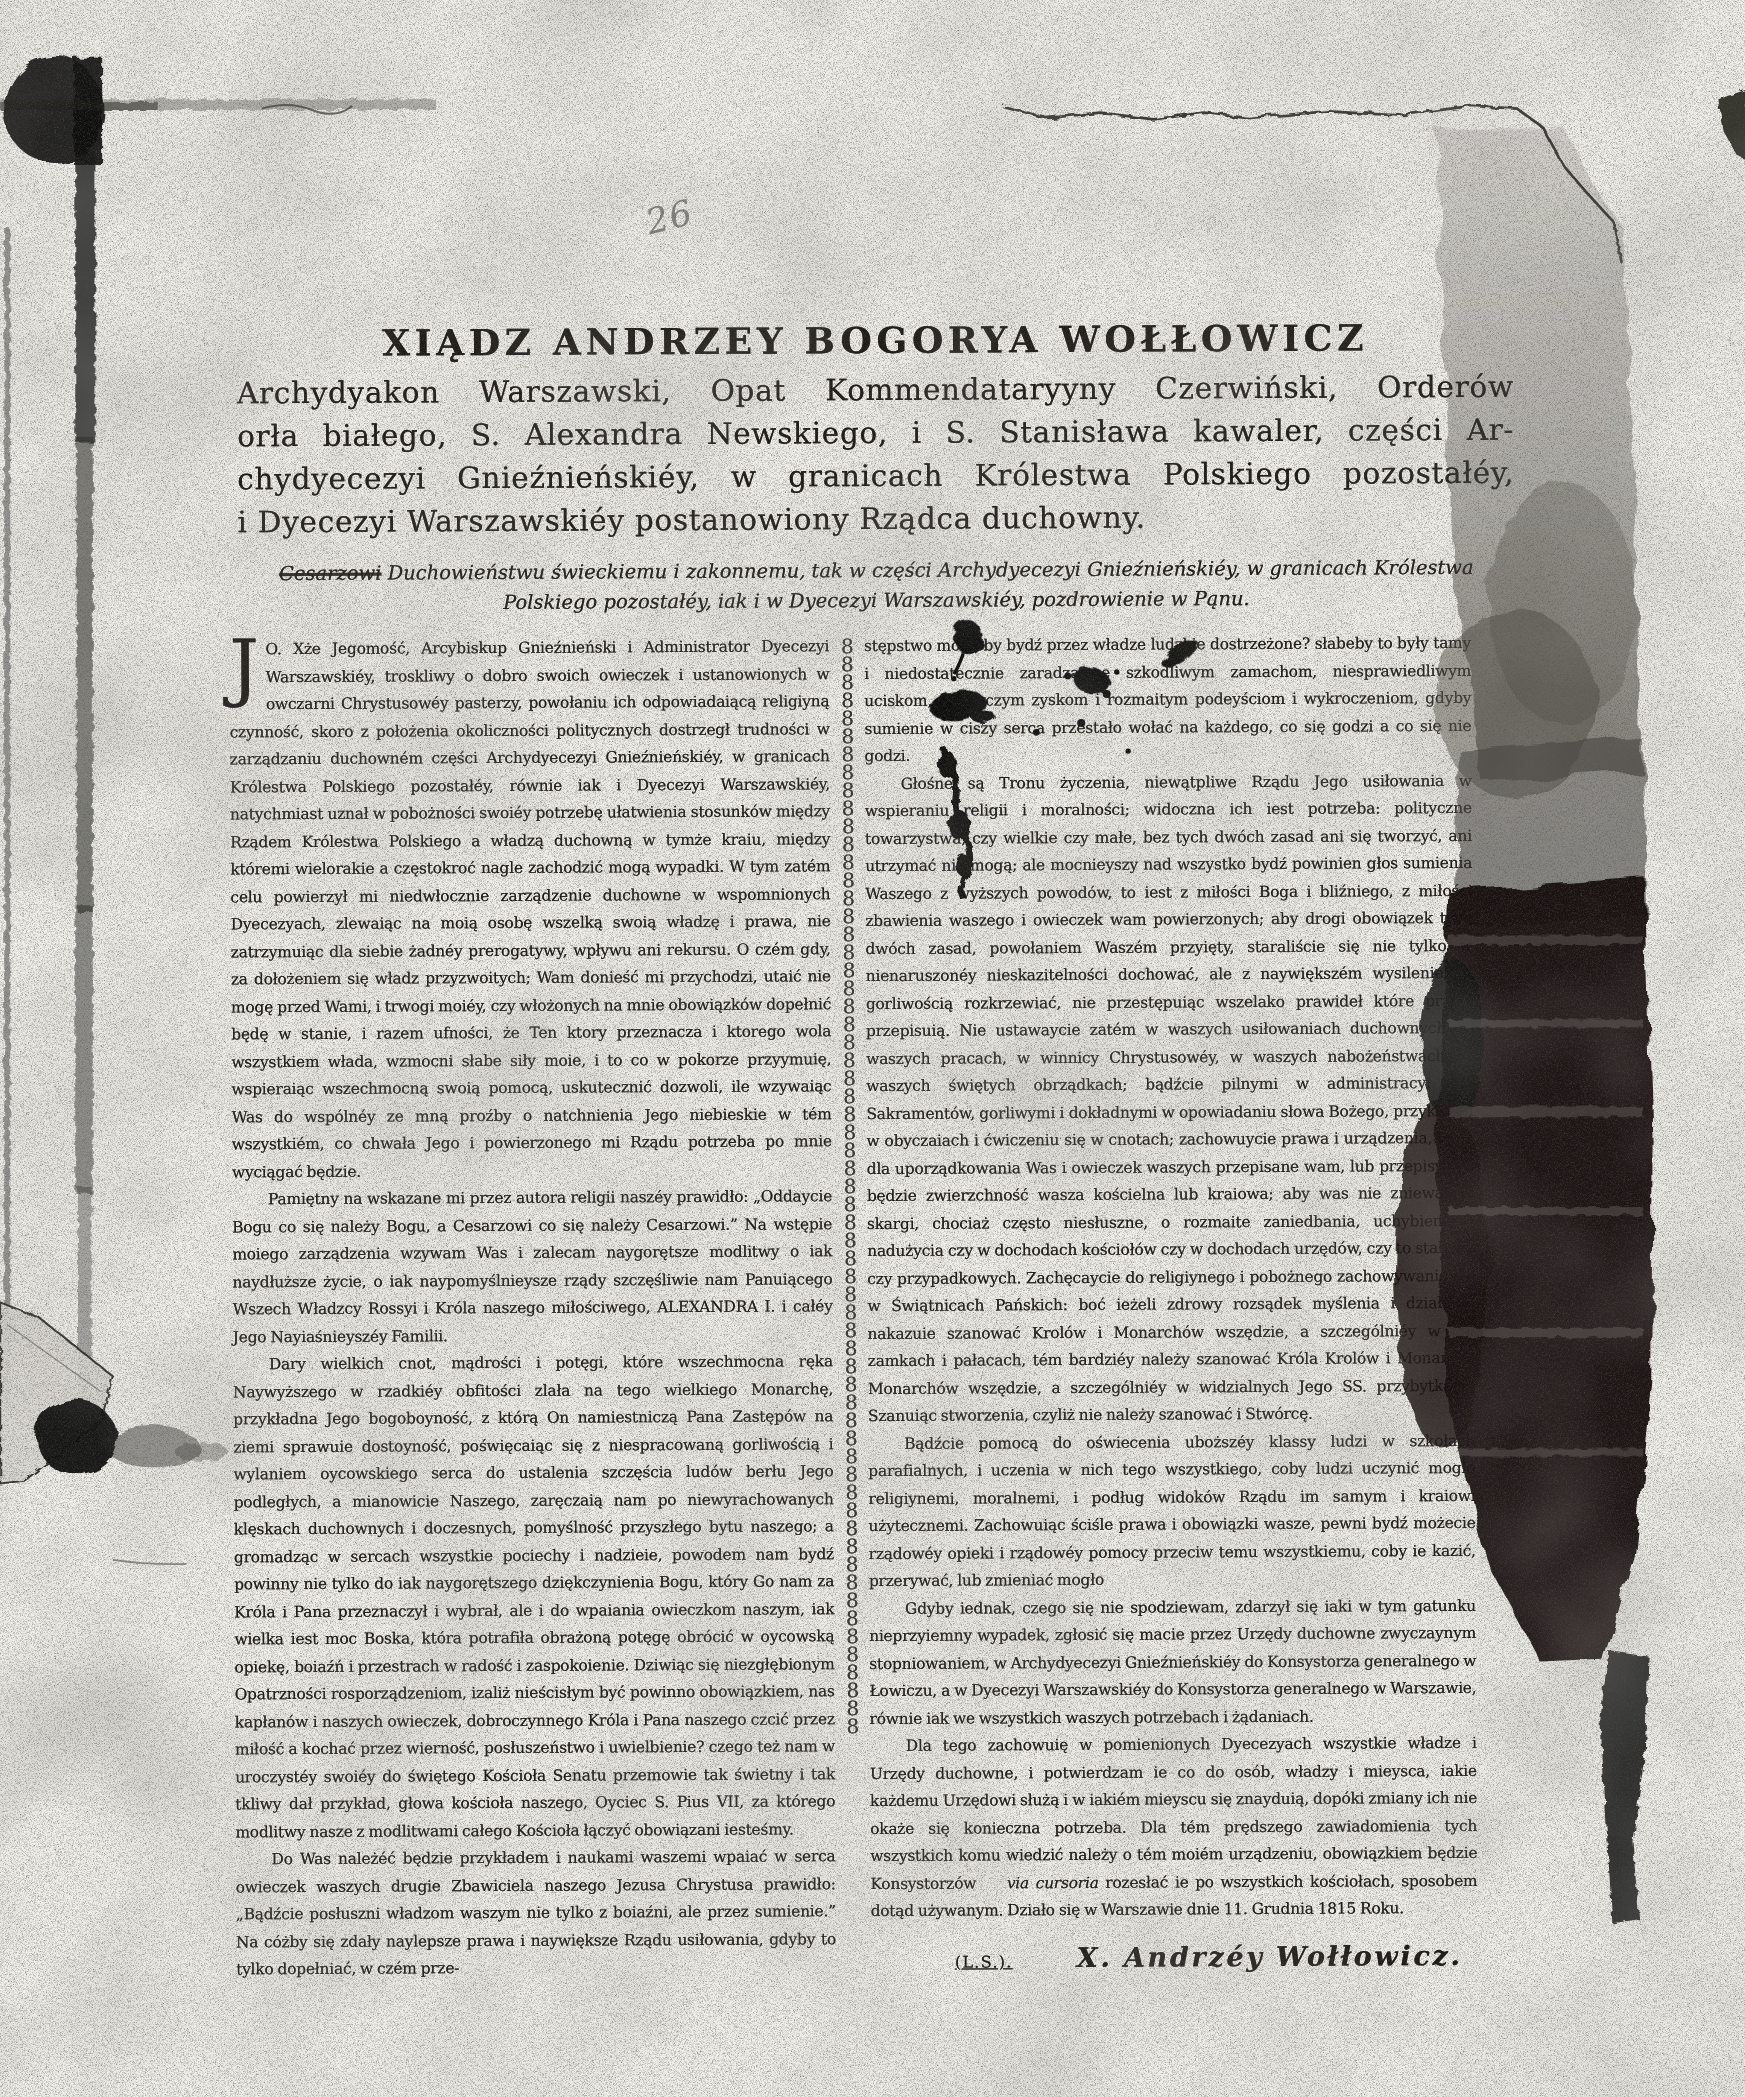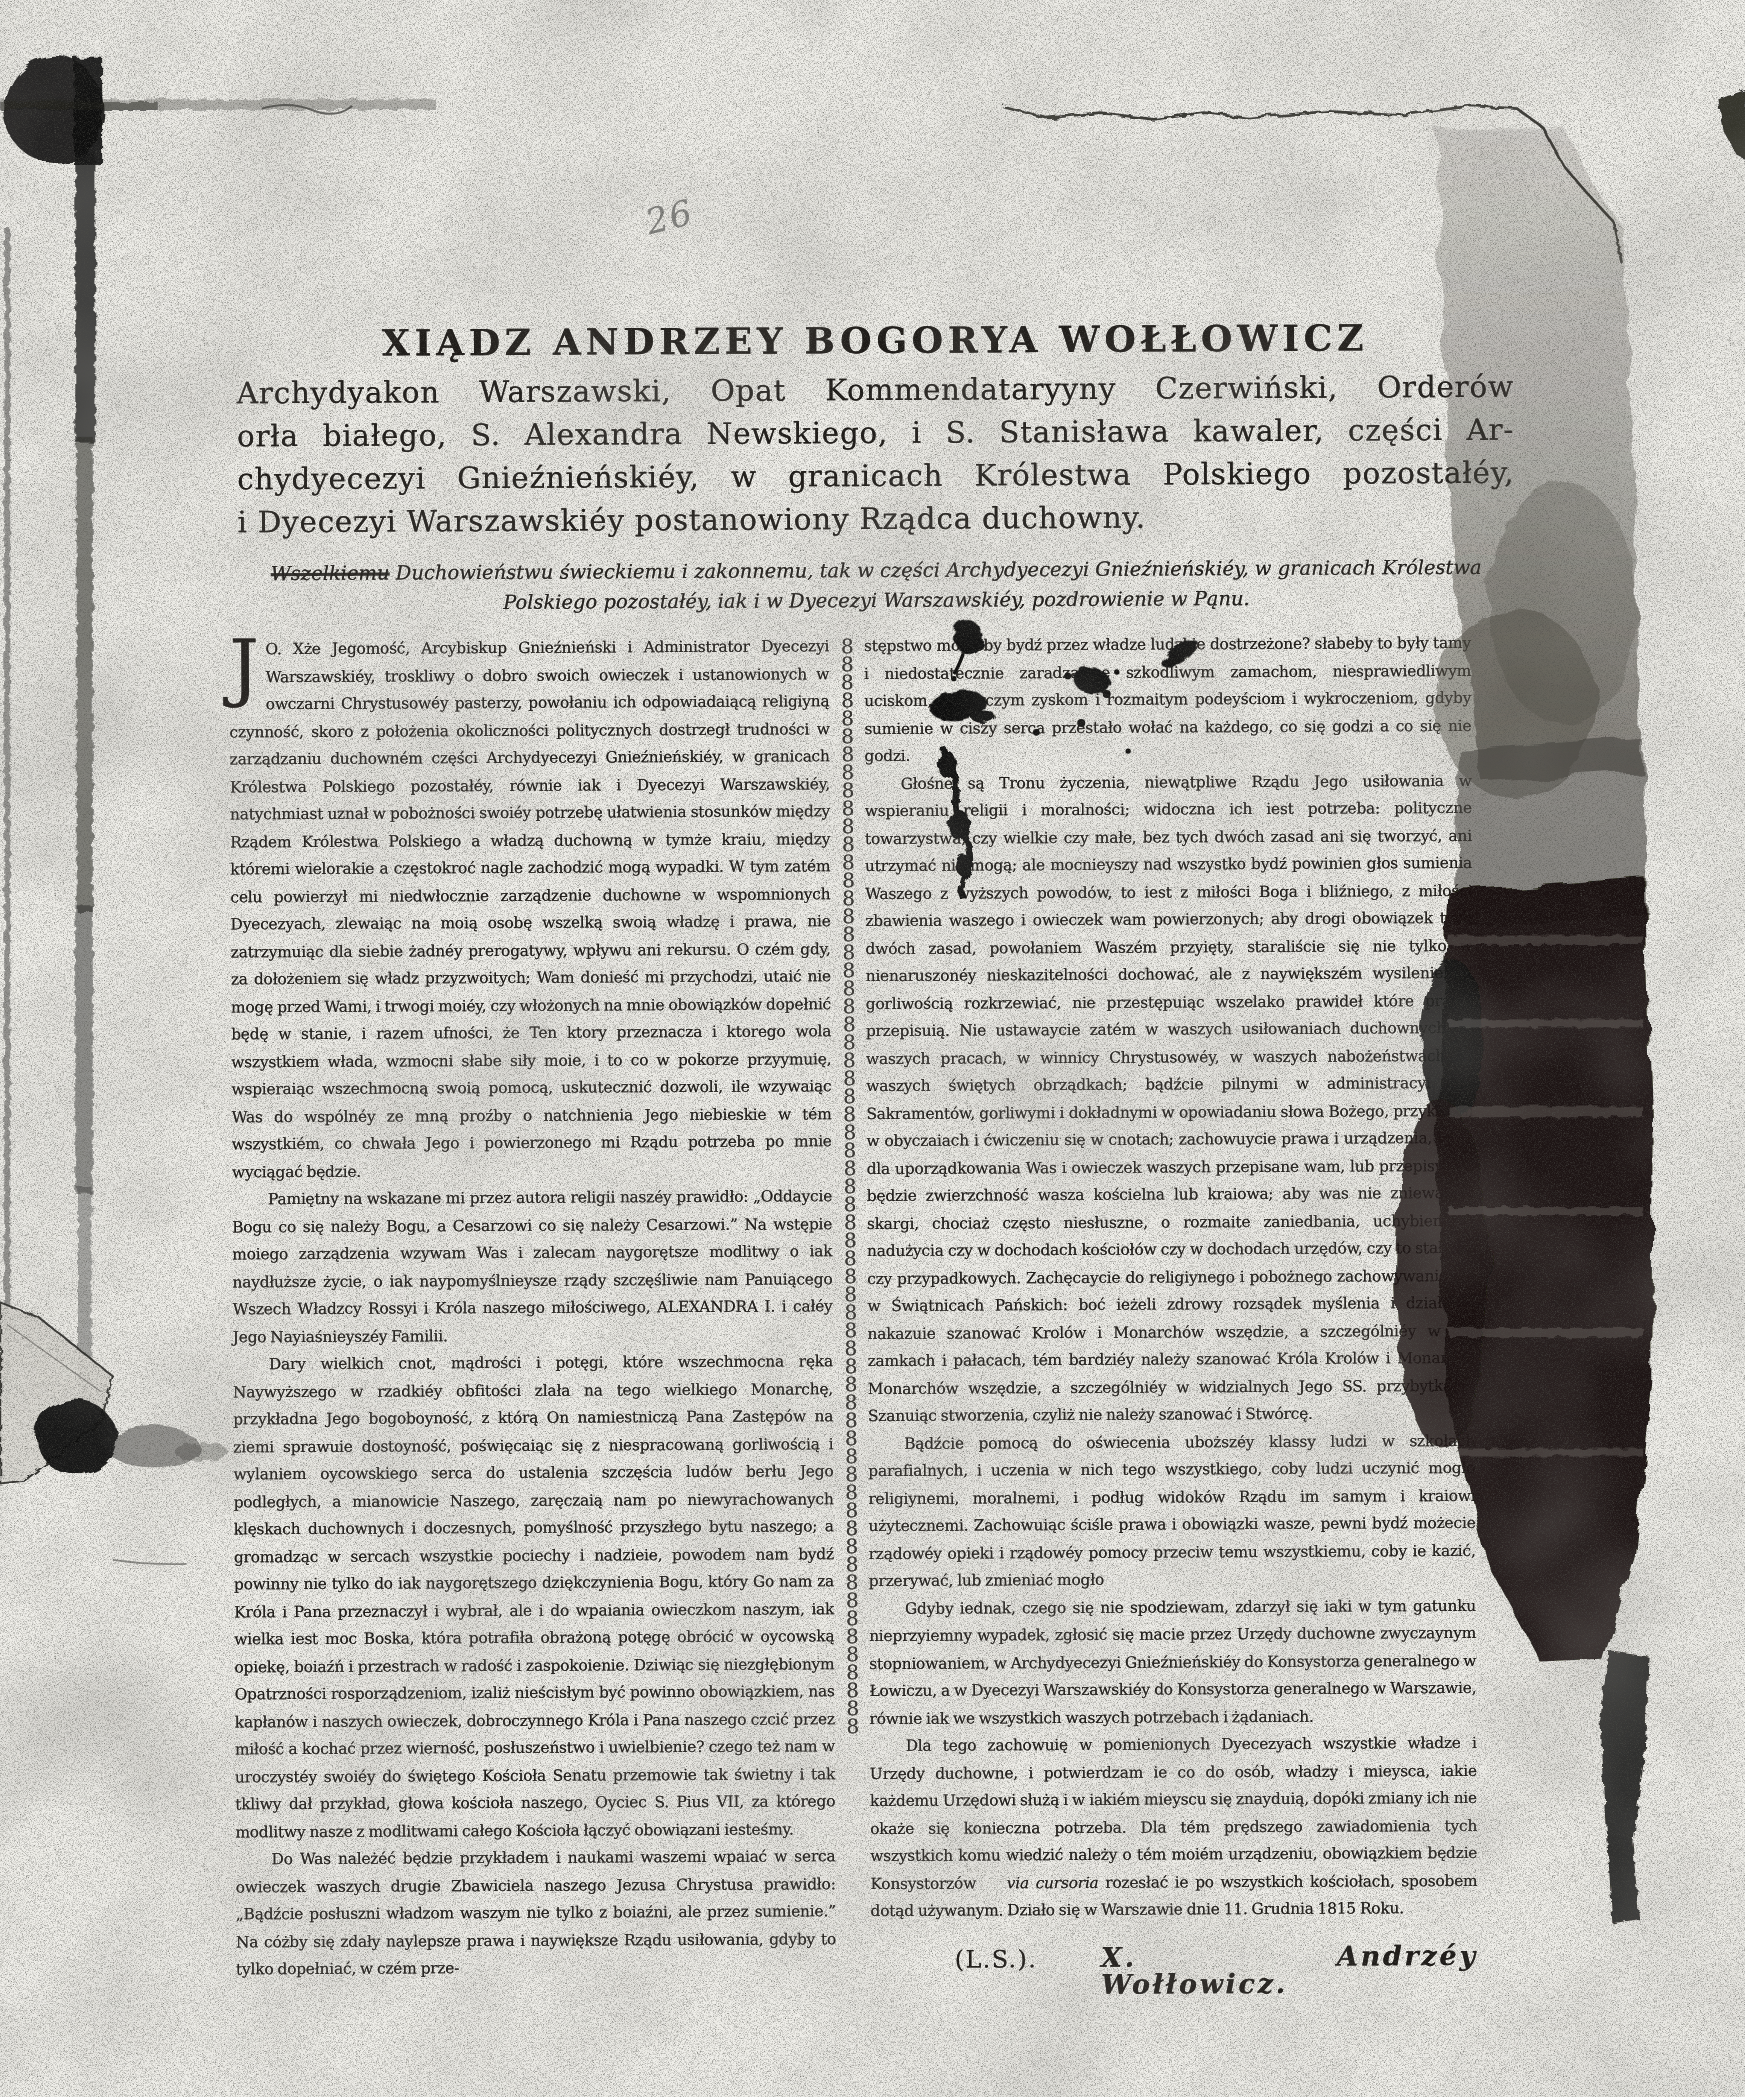--- a/index.html
+++ b/index.html
@@ -45,21 +45,21 @@
     float:left; font-size:74px; line-height:54px;
     padding:2.7px 6.7px 0 0; letter-spacing:0;
   }
   .divider {
     width:17.4px; margin:4px 8px 0 9.4px; flex:none;
     font-size:20px; line-height:18px; text-align:center;
     white-space:pre; color:#262421; overflow:hidden;
     max-height:1113px; opacity:0.92;
   }
   .sig-row { display:flex; margin-top:19px; padding-left:84px; align-items:baseline; gap:64px; }
-  .sig-ls { font-size:24px; letter-spacing:1.3px; }
+  .sig-ls { font-size:16px; letter-spacing:1.3px;text-decoration:underline; }
   .sig-name { font-style:italic; font-weight:bold; font-size:27px; letter-spacing:2.7px; }
   .via { font-style:italic;margin-left:24px; }
   svg.artifacts { position:absolute; left:0; top:0; z-index:5; pointer-events:none; }
   svg.grain     { position:absolute; left:0; top:0; z-index:6; pointer-events:none; }
 </style>
 </head>
 <body>
 
 <div class="print-block">
 
@@ -68,21 +68,21 @@
   <h1 class="doc-title">XIĄDZ ANDRZEY BOGORYA WOŁŁOWICZ</h1>
 
   <div class="doc-subtitle">
     <div class="line">Archydyakon Warszawski, Opat Kommendataryyny Czerwiński, Orderów</div>
     <div class="line">orła białego, S. Alexandra Newskiego, i S. Stanisława kawaler, części Ar-</div>
     <div class="line">chydyecezyi Gnieźnieńskiéy, w granicach Królestwa Polskiego pozostałéy,</div>
     <div class="line last">i Dyecezyi Warszawskiéy postanowiony Rządca duchowny.</div>
   </div>
 
   <div class="salutation">
-    <div><span class="struck">Wszelkiemu</span><span> Duchowieństwu świeckiemu i zakonnemu, tak w części Archydyecezyi Gnieźnieńskiéy, w granicach Królestwa</span></div>
+    <div><span class="struck">Cesarzowi</span><span> Duchowieństwu świeckiemu i zakonnemu, tak w części Archydyecezyi Gnieźnieńskiéy, w granicach Królestwa</span></div>
     <div>Polskiego pozostałéy, iak i w Dyecezyi Warszawskiéy, pozdrowienie w Pąnu.</div>
   </div>
 
   <div class="columns">
 
     <div class="col left">
       <p><span class="dropcap">J</span><span>O. Xże Jegomość, Arcybiskup Gnieźnieński i Administrator Dyecezyi Warszawskiéy, troskliwy o dobro swoich owieczek i ustanowionych w owczarni Chrystusowéy pasterzy, powołaniu ich odpowiadaiącą religiyną czynność, skoro z położenia okoliczności politycznych dostrzegł trudności w zarządzaniu duchowném części Archydyecezyi Gnieźnieńskiéy, w granicach Królestwa Polskiego pozostałéy, równie iak i Dyecezyi Warszawskiéy, natychmiast uznał w pobożności swoiéy potrzebę ułatwienia stosunków między Rządem Królestwa Polskiego a władzą duchowną w tymże kraiu, między któremi wielorakie a częstokroć nagle zachodzić mogą wypadki. W tym zatém celu powierzył mi niedwłocznie zarządzenie duchowne w wspomnionych Dyecezyach, zlewaiąc na moią osobę wszelką swoią władzę i prawa, nie zatrzymuiąc dla siebie żadnéy prerogatywy, wpływu ani rekursu. O czém gdy, za dołożeniem się władz przyzwoitych; Wam donieść mi przychodzi, utaić nie mogę przed Wami, i trwogi moiéy, czy włożonych na mnie obowiązków dopełnić będę w stanie, i razem ufności, że Ten ktory przeznacza i ktorego wola wszystkiem włada, wzmocni słabe siły moie, i to co w pokorze przyymuię, wspieraiąc wszechmocną swoią pomocą, uskutecznić dozwoli, ile wzywaiąc Was do wspólnéy ze mną proźby o natchnienia Jego niebieskie w tém wszystkiém, co chwała Jego i powierzonego mi Rządu potrzeba po mnie wyciągać będzie.</span></p>
       <p class="indent">Pamiętny na wskazane mi przez autora religii naszéy prawidło: „Oddaycie Bogu co się należy Bogu, a Cesarzowi co się należy Cesarzowi.” Na wstępie moiego zarządzenia wzywam Was i zalecam naygorętsze modlitwy o iak naydłuższe życie, o iak naypomyślnieysze rządy szczęśliwie nam Panuiącego Wszech Władzcy Rossyi i Króla naszego miłościwego, ALEXANDRA I. i całéy Jego Nayiaśnieyszéy Familii.</p>
       <p class="indent">Dary wielkich cnot, mądrości i potęgi, które wszechmocna ręka Naywyższego w rzadkiéy obfitości zlała na tego wielkiego Monarchę, przykładna Jego bogoboyność, z którą On namiestniczą Pana Zastępów na ziemi sprawuie dostoyność, poświęcaiąc się z niespracowaną gorliwością i wylaniem oycowskiego serca do ustalenia szczęścia ludów berłu Jego podległych, a mianowicie Naszego, zaręczaią nam po niewyrachowanych klęskach duchownych i doczesnych, pomyślność przyszłego bytu naszego; a gromadząc w sercach wszystkie pociechy i nadzieie, powodem nam bydź powinny nie tylko do iak naygorętszego dziękczynienia Bogu, który Go nam za Króla i Pana przeznaczył i wybrał, ale i do wpaiania owieczkom naszym, iak wielka iest moc Boska, która potrafiła obrażoną potęgę obrócić w oycowską opiekę, boiaźń i przestrach w radość i zaspokoienie. Dziwiąc się niezgłębionym Opatrzności rosporządzeniom, izaliż nieścisłym być powinno obowiązkiem, nas kapłanów i naszych owieczek, dobroczynnego Króla i Pana naszego czcić przez miłość a kochać przez wierność, posłuszeństwo i uwielbienie? czego też nam w uroczystéy swoiéy do świętego Kościoła Senatu przemowie tak świetny i tak tkliwy dał przykład, głowa kościoła naszego, Oyciec S. Pius VII, za którego modlitwy nasze z modlitwami całego Kościoła łączyć obowiązani iesteśmy.</p>
       <p class="indent">Do Was należéć będzie przykładem i naukami waszemi wpaiać w serca owieczek waszych drugie Zbawiciela naszego Jezusa Chrystusa prawidło: „Bądźcie posłuszni władzom waszym nie tylko z boiaźni, ale przez sumienie.” Na cóżby się zdały naylepsze prawa i naywiększe Rządu usiłowania, gdyby to tylko dopełniać, w czém prze-</p>

